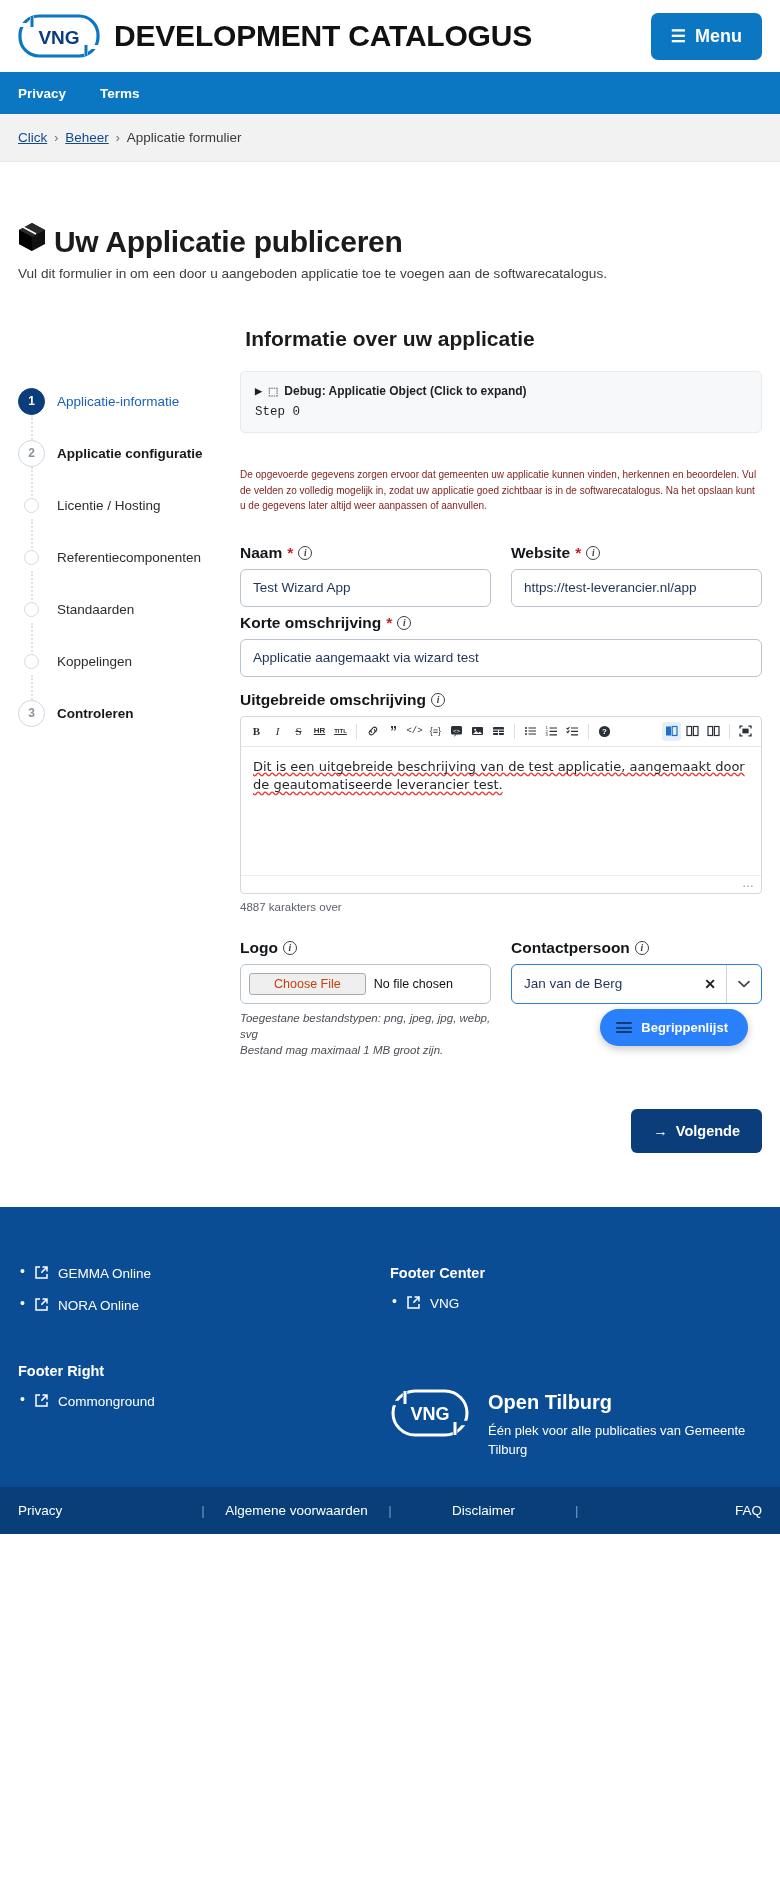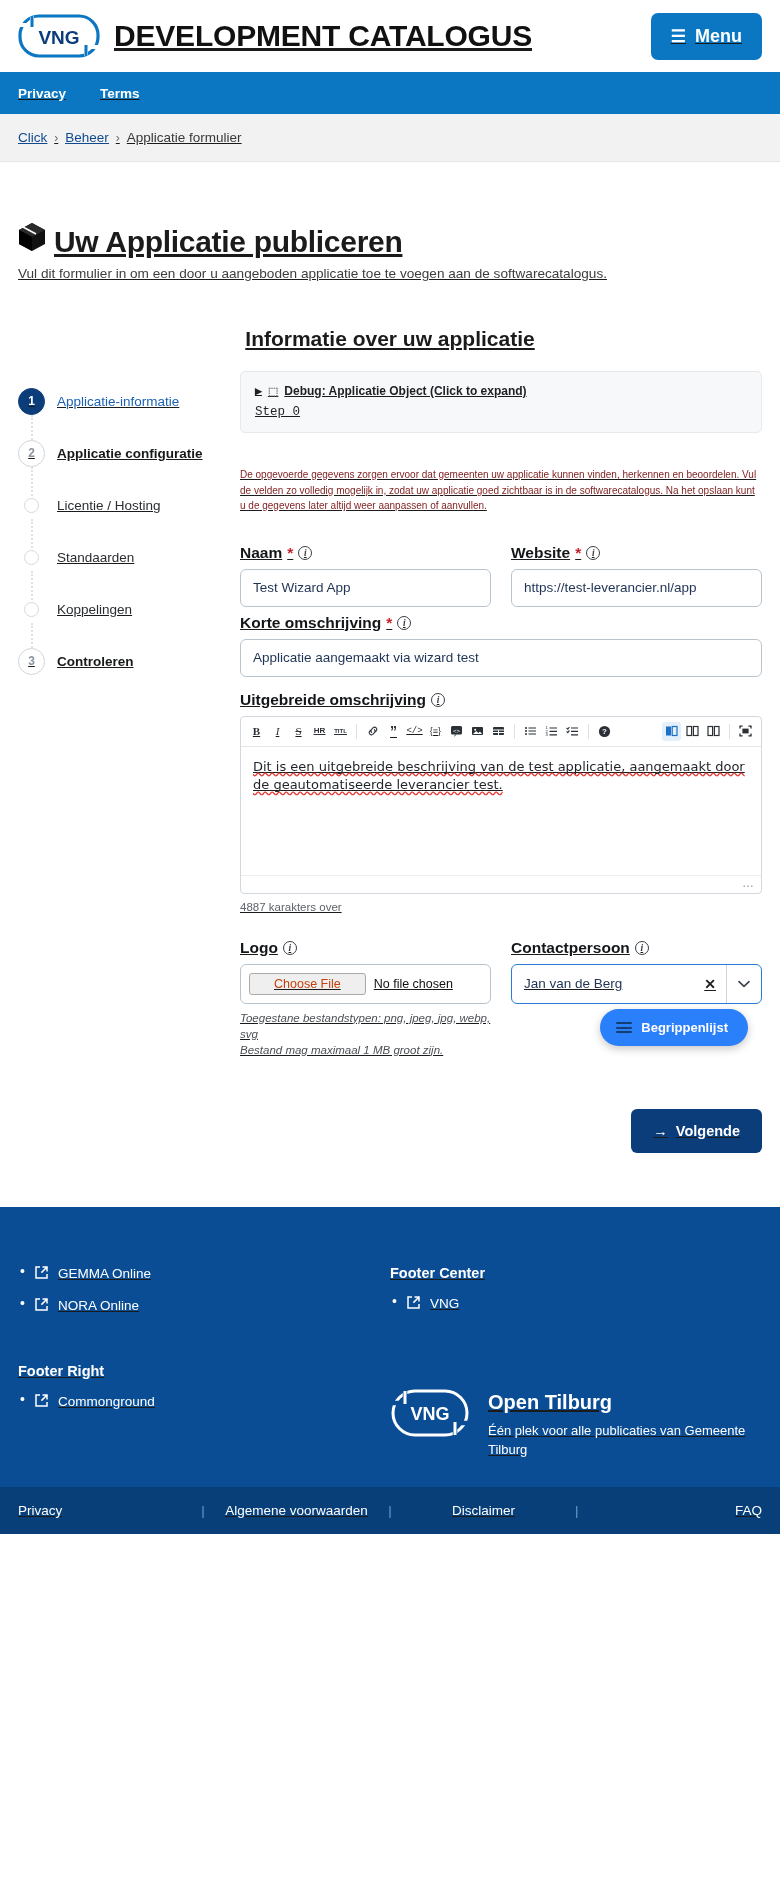--- a/index.html
+++ b/index.html
@@ -4,21 +4,21 @@
 <style>
   * { box-sizing: border-box; }
   html, body { margin:0; padding:0; }
   body {
     width: 780px;
     font-family: "Liberation Sans", sans-serif;
     background: #ffffff;
     color: #1b1b1b;
     -webkit-font-smoothing: antialiased;
   }
-  .page { width: 780px; position: relative; overflow: hidden; text-decoration: underline; }
+  .page { width: 780px; position: relative; overflow: hidden; }
 
   
   .topbar {
     height: 72px;
     background:#fff;
     display:flex;
     align-items:center;
     padding: 0 18px;
     gap: 14px;
   }
@@ -336,20 +336,25 @@
         <span class="step-label bold">Applicatie configuratie</span>
         <span class="conn"></span>
       </div>
 
       <div class="step">
         <span class="dot plain"></span>
         <span class="step-label norm">Licentie / Hosting</span>
         <span class="conn thin"></span>
       </div>
 
+      <div class="step">
+        <span class="dot plain"></span>
+        <span class="step-label norm">Referentiecomponenten</span>
+        <span class="conn thin"></span>
+      </div>
 
       <div class="step">
         <span class="dot plain"></span>
         <span class="step-label norm">Standaarden</span>
         <span class="conn thin"></span>
       </div>
 
       <div class="step">
         <span class="dot plain"></span>
         <span class="step-label norm">Koppelingen</span>

